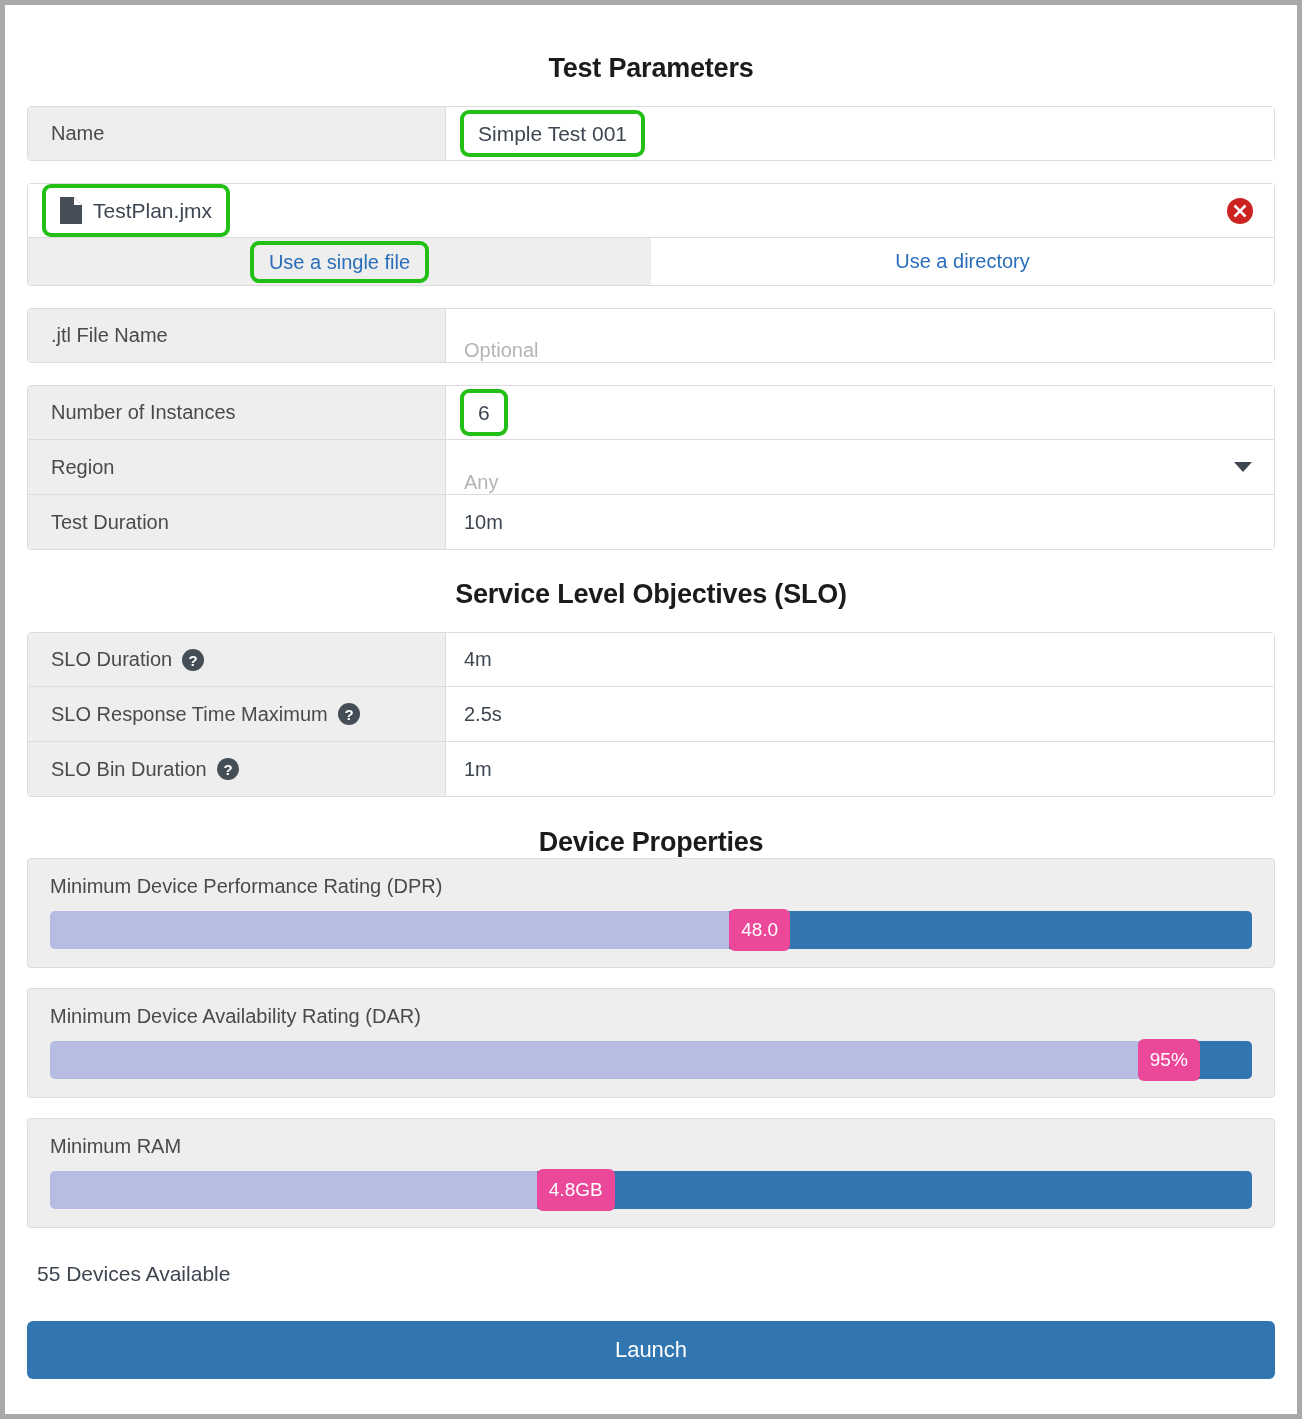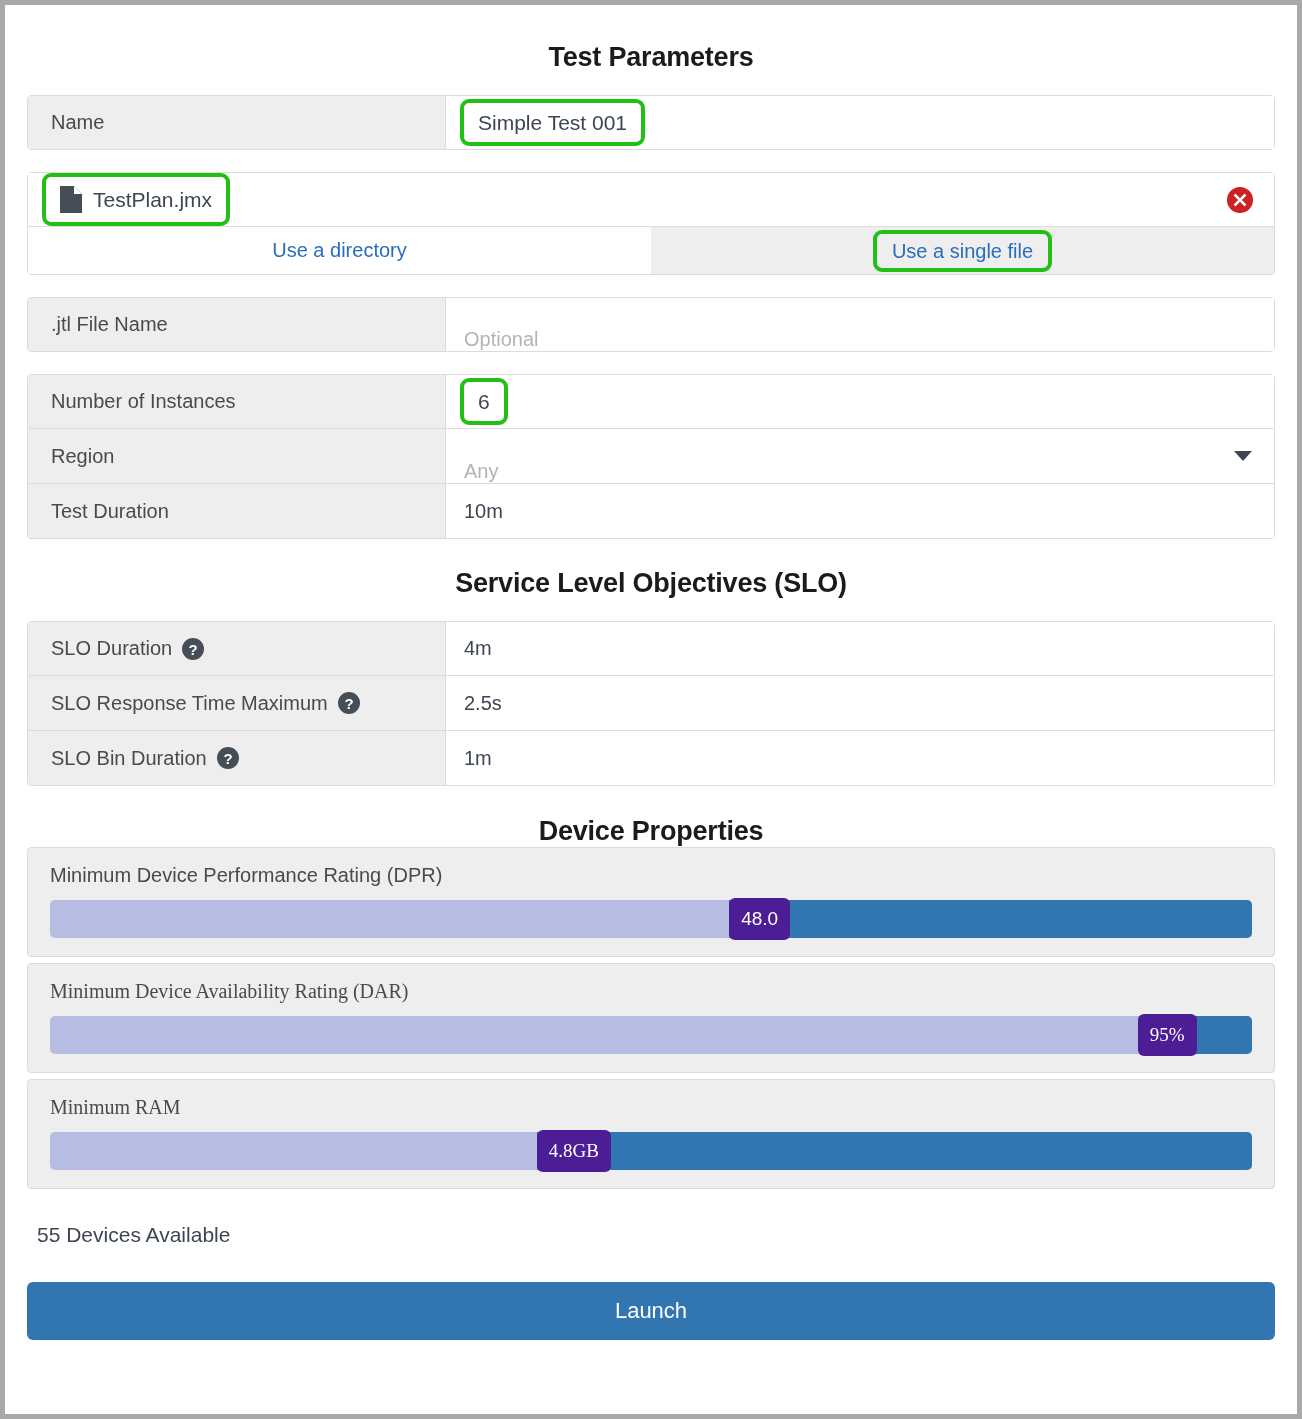--- a/index.html
+++ b/index.html
@@ -24,21 +24,21 @@
   }
 
   
   .section-title {
     text-align: center;
     font-size: 27px;
     font-weight: bold;
     color: #1b1b1b;
     letter-spacing: -0.2px;
   }
-  #title-test-parameters { margin-top: 37px; }
+  #title-test-parameters { margin-top: 48px; }
   #title-slo            { margin-top: 29px; }
   #title-device         { margin-top: 30px; }
 
   
   .rows { margin: 8px 22px; }
   .group { margin-top: 22px; }
 
   .row {
     display: flex;
     align-items: stretch;
@@ -150,21 +150,21 @@
   }
 
   
   .slider-card {
     margin: 0 22px;
     background: #eeeeee;
     border: 1px solid #dcdcdc;
     border-radius: 4px;
     padding: 16px 22px 18px 22px;
   }
-  .slider-card + .slider-card { margin-top: 6px; font-family: Liberation Serif, serif; }
+  .slider-card + .slider-card { margin-top: 20px; }
   .slider-card:first-of-type { margin-top: 22px; }
 
   .slider-caption {
     font-size: 20px;
     color: #4a4a4a;
     margin-bottom: 13px;
   }
 
   .slider-track {
     position: relative;
@@ -178,21 +178,21 @@
     top: 0;
     bottom: 0;
     right: 0;
     background: #3276b1;
     border-radius: 0 5px 5px 0;
   }
   .slider-handle {
     position: absolute;
     top: -2px;
     height: 42px;
-    background: #4c1d95;
+    background: #ec4899;
     border-radius: 6px;
     color: #ffffff;
     font-size: 19px;
     display: flex;
     align-items: center;
     padding: 0 12px;
     white-space: nowrap;
   }
 
   
@@ -247,25 +247,25 @@
             <span class="txt">TestPlan.jmx</span>
           </span>
           <svg class="delete-icon" viewBox="0 0 28 28">
             <circle cx="14" cy="14" r="13" fill="#cc2222"></circle>
             <path d="M9.4 7.6 L14 12.2 L18.6 7.6 L20.4 9.4 L15.8 14 L20.4 18.6 L18.6 20.4 L14 15.8 L9.4 20.4 L7.6 18.6 L12.2 14 L7.6 9.4 Z" fill="#ffffff"></path>
           </svg>
         </div>
       </div>
 
       <div class="toggle-row">
+        <div class="toggle-half active">
+          <span class="pill">Use a single file</span>
+        </div>
         <div class="toggle-half inactive">
           <span>Use a directory</span>
-        </div>
-        <div class="toggle-half active">
-          <span class="pill">Use a single file</span>
         </div>
       </div>
     </div>
 
     <div class="group">
       <div class="row single">
         <div class="row-label">
           <span>.jtl File Name</span>
         </div>
         <div class="row-value placeholder">

